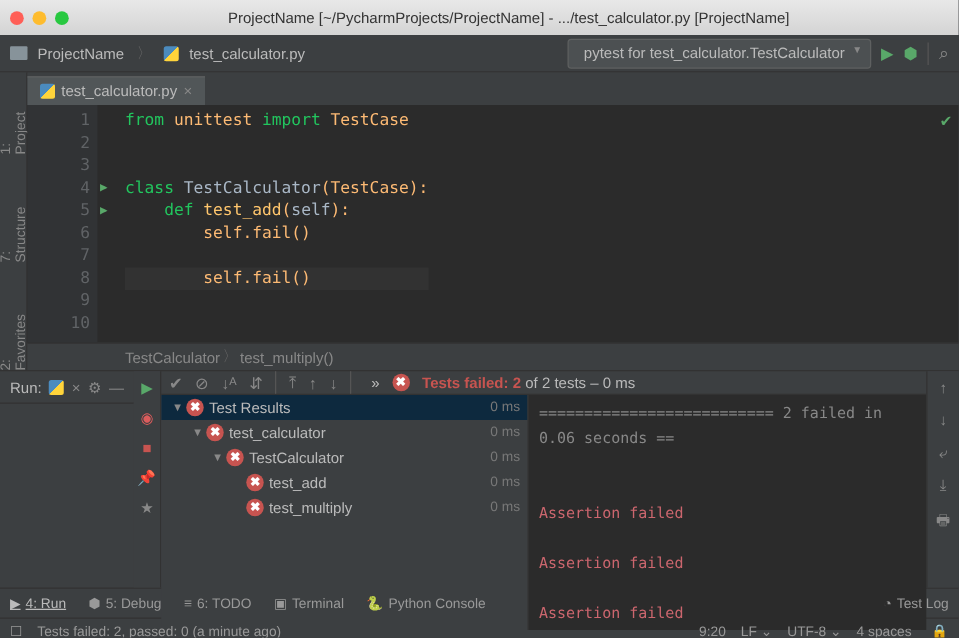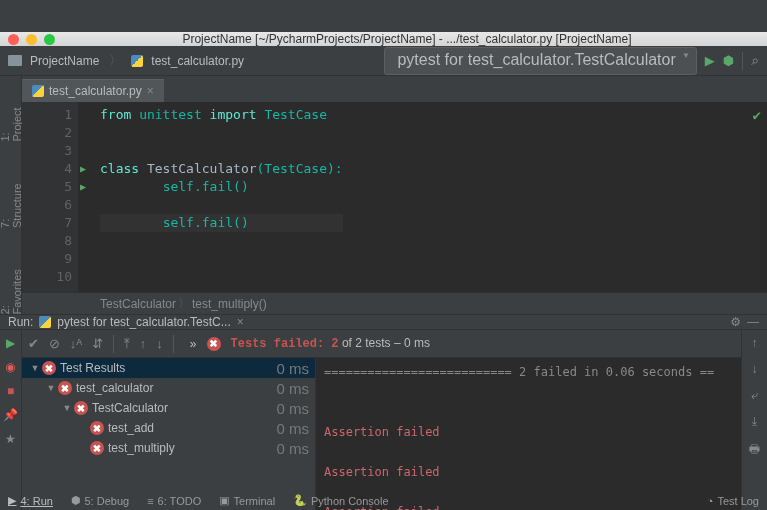--- a/index.html
+++ b/index.html
@@ -1,78 +1,78 @@
 <!DOCTYPE html>
 <html><head>
 <meta charset="utf-8">
 <style>
 * { margin: 0; padding: 0; box-sizing: border-box; }
 body { font-family: -apple-system, "Segoe UI", sans-serif; font-size: 12px; background: #3c3f41; color: #bbb; width: 767px; height: 510px; overflow: hidden; position: relative; }
-.titlebar { height: 14px; background: linear-gradient(#e8e8e8,#d4d4d4); display: flex; align-items: center; padding: 0 8px; color: #333; font-size: 12px; margin-top: 32px; }
+.titlebar { height: 28px; background: linear-gradient(#e8e8e8,#d4d4d4); display: flex; align-items: center; padding: 0 8px; color: #333; font-size: 12px; }
 .traffic { display: flex; gap: 7px; }
 .dot { width: 11px; height: 11px; border-radius: 50%; }
 .red { background: #ff5f57; } .yellow { background: #febc2e; } .green { background: #28c840; }
 .title { flex: 1; text-align: center; }
 .toolbar { height: 30px; background: #3c3f41; border-bottom: 1px solid #323232; display: flex; align-items: center; padding: 0 8px; gap: 8px; }
 .folder-icon { width: 14px; height: 11px; background: #87939a; display: inline-block; border-radius: 1px; }
 .crumb { color: #bbb; }
 .crumb-sep { color: #666; margin: 0 2px; }
 .spacer { flex: 1; }
-.run-config { background: #4c5052; border: 1px solid #5e6060; border-radius: 3px; padding: 3px 20px 3px 8px; color: #bbb; font-size: 16px; position: relative; min-width: 240px; }
+.run-config { background: #4c5052; border: 1px solid #5e6060; border-radius: 3px; padding: 3px 20px 3px 8px; color: #bbb; font-size: 12px; position: relative; min-width: 240px; }
 .run-config::after { content: "▼"; position: absolute; right: 6px; font-size: 8px; color: #888; }
 .play { color: #59a869; font-size: 13px; }
 .bug { color: #59a869; font-size: 13px; }
 .vbar { width: 1px; height: 18px; background: #555; }
 .search-icon { color: #888; font-size: 14px; }
 .main { display: flex; height: 238px; }
 .left-gutter { width: 22px; background: #3c3f41; border-right: 1px solid #323232; display: flex; flex-direction: column; align-items: center; padding-top: 28px; gap: 40px; }
 .vtab { writing-mode: vertical-rl; transform: rotate(180deg); font-size: 11px; color: #888; cursor: pointer; }
 .editor-area { flex: 1; display: flex; flex-direction: column; }
 .tabs { height: 26px; background: #3c3f41; display: flex; align-items: flex-end; }
 .tab { background: #515658; padding: 4px 10px; font-size: 12px; color: #bbb; border-top: 1px solid #5e6060; display: flex; align-items: center; gap: 5px; }
 .py-icon { width: 12px; height: 12px; background: linear-gradient(135deg,#4b8bbe 50%,#ffd43b 50%); border-radius: 2px; }
 .tab-close { color: #888; cursor: pointer; }
 .code { flex: 1; background: #2b2b2b; display: flex; font-family: "Menlo","Consolas",monospace; font-size: 13px; line-height: 18px; position: relative; }
 .gutter { width: 56px; background: #313335; color: #606366; text-align: right; padding: 4px 6px 0 0; }
 .gutter-line { height: 18px; position: relative; }
 .gutter-play { position: absolute; right: -14px; color: #59a869; font-size: 10px; }
 .code-text { padding: 4px 0 0 22px; }
 .code-line { height: 18px; white-space: pre; }
-.kw { color: #5eead4; }
+.kw { color: #22c55e; }
 .fn { color: #ffc66d; }
 .cls { color: #a9b7c6; }
 .param { color: #a9b7c6; }
-.plain { color: #14b8a6; }
+.plain { color: #fdba74; }
 .caret-line { background: #323232; }
 .checkmark { position: absolute; top: 4px; right: 6px; color: #59a869; font-size: 14px; }
 .breadcrumb2 { height: 22px; background: #3c3f41; border-top: 1px solid #323232; display: flex; align-items: center; padding-left: 78px; font-size: 12px; color: #888; }
-.run-panel { height: 174px; border-top: 1px solid #323232; display: flex; flex-direction: column; background: #3c3f41; }
+.run-panel { height: 174px; border-top: 1px solid #323232; display: flex; flex-direction: row; background: #3c3f41; }
 .run-header { height: 26px; display: flex; align-items: center; padding: 0 8px; gap: 6px; border-bottom: 1px solid #323232; }
 .run-title { color: #bbb; }
 .run-close { color: #888; cursor: pointer; }
 .gear { margin-left: auto; color: #888; cursor: pointer; }
 .minus { color: #888; cursor: pointer; }
 .run-body { flex: 1; display: flex; }
 .run-left { width: 22px; background: #3c3f41; border-right: 1px solid #323232; display: flex; flex-direction: column; align-items: center; padding-top: 6px; gap: 10px; }
 .run-left-icon { color: #888; font-size: 12px; cursor: pointer; }
 .run-left .play2 { color: #59a869; }
 .run-left .bp { color: #db5c5c; position: relative; }
 .run-mid { flex: 1; display: flex; flex-direction: column; }
 .run-toolbar { height: 28px; display: flex; align-items: center; padding: 0 6px; gap: 10px; border-bottom: 1px solid #323232; }
 .rt-icon { color: #888; font-size: 13px; cursor: pointer; }
 .fail-summary { color: #bbb; }
 .fail-badge { display: inline-flex; width: 14px; height: 14px; background: #c75450; border-radius: 50%; align-items: center; justify-content: center; color: #fff; font-size: 10px; font-weight: bold; }
-.fail-red { color: #c75450; font-weight: 600; font-family: Liberation Mono, monospace; }
+.fail-red { color: #c75450; font-weight: 600; }
 .run-split { flex: 1; display: flex; }
 .tree { width: 294px; background: #3c3f41; border-right: 1px solid #323232; font-size: 12px; overflow: hidden; }
 .tree-row { display: flex; align-items: center; height: 20px; padding-right: 6px; }
 .tree-row.sel { background: #0d293e; }
 .tree-arrow { color: #888; width: 14px; text-align: center; font-size: 9px; }
 .tree-label { flex: 1; color: #bbb; }
-.tree-time { color: #787878; font-size: 15px; }
+.tree-time { color: #787878; font-size: 11px; }
 .console { flex: 1; background: #2b2b2b; font-family: "Menlo","Consolas",monospace; font-size: 12px; padding: 4px 8px; color: #a9b7c6; line-height: 20px; overflow: hidden; }
 .console .rule { color: #888; }
 .console .err { color: #cc666e; }
 .run-right { width: 26px; background: #3c3f41; border-left: 1px solid #323232; display: flex; flex-direction: column; align-items: center; padding-top: 6px; gap: 12px; }
 .bottom-tabs { height: 24px; background: #3c3f41; border-top: 1px solid #323232; display: flex; align-items: center; padding: 0 8px; gap: 18px; font-size: 11px; color: #999; }
 .btab { display: flex; align-items: center; gap: 4px; cursor: pointer; }
 .btab.active { color: #bbb; text-decoration: underline; }
 .status { height: 22px; background: #3c3f41; border-top: 1px solid #323232; display: flex; align-items: center; padding: 0 8px; font-size: 11px; color: #999; gap: 12px; }
 .lock { margin-left: 4px; }
 </style>
@@ -130,40 +130,40 @@
           <div class="gutter-line">7</div>
           <div class="gutter-line">8</div>
           <div class="gutter-line">9</div>
           <div class="gutter-line">10</div>
         </div>
       <div class="code-text" id="codetext">
           <div class="code-line"><span class="kw">from</span> <span class="plain">unittest</span> <span class="kw">import</span> <span class="plain">TestCase</span></div>
           <div class="code-line"></div>
           <div class="code-line"></div>
           <div class="code-line"><span class="kw">class</span> <span class="cls">TestCalculator</span><span class="plain">(TestCase):</span></div>
+          <div class="code-line">    <span class="kw">def</span> <span class="fn">test_add</span><span class="plain">(</span><span class="param">self</span><span class="plain">):</span></div>
           <div class="code-line">        <span class="plain">self.fail()</span></div>
           <div class="code-line"></div>
           <div class="code-line caret-line">        <span class="plain">self.fail()</span></div>
           <div class="code-line"></div>
         </div>
       <div class="checkmark">✔</div>
     </div>
     <div class="breadcrumb2">
       <span>TestCalculator</span>
       <span class="crumb-sep">〉</span>
       <span>test_multiply()</span>
     </div>
   </div>
 </div>
 
 <div class="run-panel">
   <div class="run-header">
     <span>Run:</span>
     <span class="py-icon"></span>
-    <span class="run-title">pytest for test_calculator.TestC...</span>
     <span class="run-close">×</span>
     <span class="gear">⚙</span>
     <span class="minus">—</span>
   </div>
   <div class="run-body">
     <div class="run-left">
       <span class="run-left-icon play2">▶</span>
       <span class="run-left-icon bp">◉</span>
       <span class="run-left-icon" style="color:#c75450">■</span>
       <span class="run-left-icon">📌</span>
@@ -246,19 +246,20 @@
   <span class="btab">⬢ <span>5: Debug</span></span>
   <span class="btab">≡ <span>6: TODO</span></span>
   <span class="btab">▣ <span>Terminal</span></span>
   <span class="btab">🐍 <span>Python Console</span></span>
   <div class="spacer"></div>
   <span class="btab">◔ <span>Test Log</span></span>
 </div>
 
 <div class="status">
   <span>☐</span>
+  <span>Tests failed: 2, passed: 0 (a minute ago)</span>
   <div class="spacer"></div>
   <span>9:20</span>
   <span><span>LF</span> ⌄</span>
   <span><span>UTF-8</span> ⌄</span>
   <span>4 spaces</span>
   <span class="lock">🔒</span>
 </div>
 
 </body></html>

